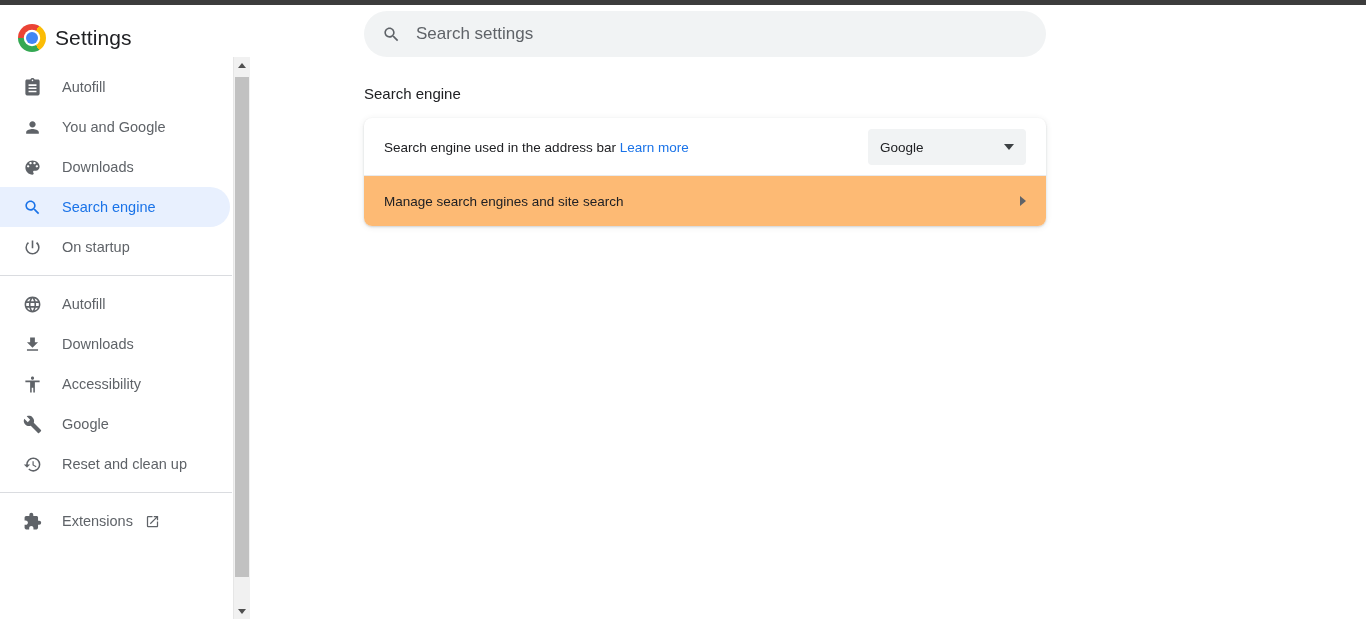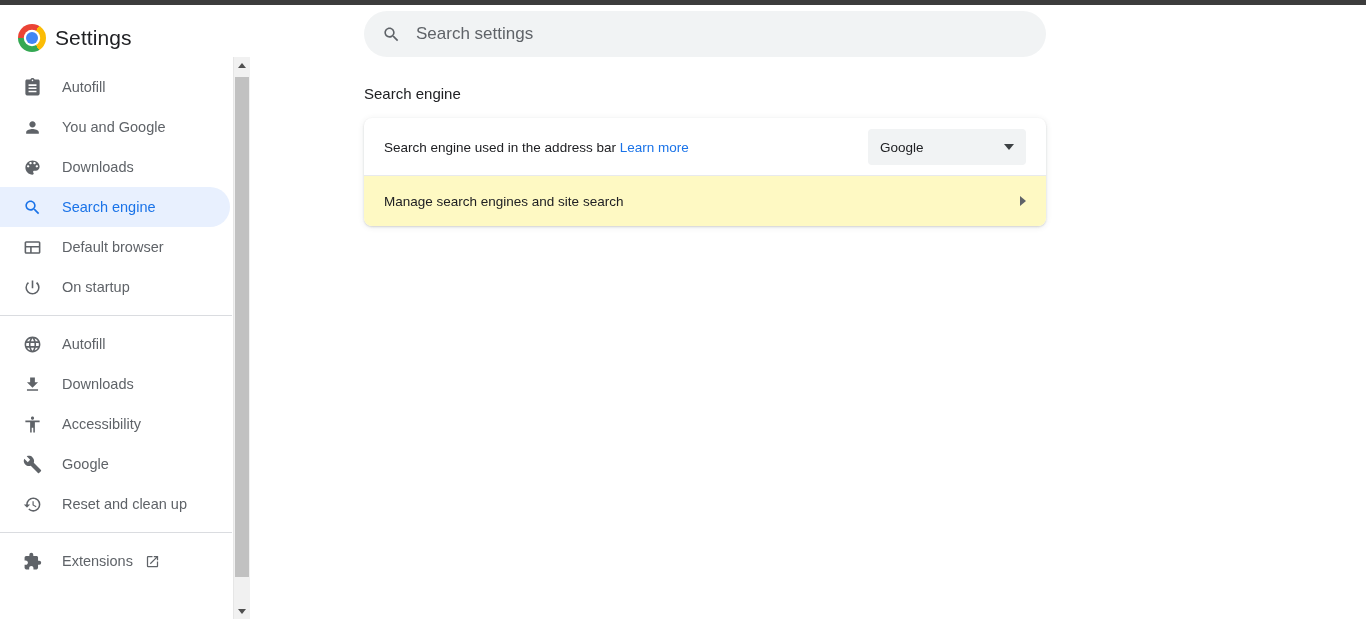--- a/index.html
+++ b/index.html
@@ -137,21 +137,21 @@
     background: #f1f3f4; border-radius: 4px; display: flex; align-items: center;
     padding: 0 12px; cursor: pointer;
   }
   .select-value { font-size: 13.5px; color: #202124; flex: 1; }
   .select-caret {
     width: 0; height: 0; border-left: 5px solid transparent;
     border-right: 5px solid transparent; border-top: 6px solid #3c4043;
   }
 
   .row.manage {
-    background: #fef9c3; min-height: 50px; cursor: pointer; gap: 40px;
+    background: #fdba74; min-height: 50px; cursor: pointer; gap: 40px;
   }
   .chevron-right {
     width: 0; height: 0; border-top: 5px solid transparent;
     border-bottom: 5px solid transparent; border-left: 6px solid #5f6368;
   }
 </style>
 </head>
 <body>
 
 <div id="root">
@@ -199,28 +199,20 @@
 
         <div class="nav-item selected">
           <span class="ico">
             <svg viewBox="0 0 24 24">
                 <path d="M15.5 14h-.79l-.28-.27C15.41 12.59 16 11.11 16 9.5 16 5.91 13.09 3 9.5 3S3 5.91 3 9.5 5.91 16 9.5 16c1.61 0 3.09-.59 4.23-1.57l.27.28v.79l5 4.99L20.49 19l-4.99-5zm-6 0C7.01 14 5 11.99 5 9.5S7.01 5 9.5 5 14 7.01 14 9.5 11.99 14 9.5 14z"></path>
               </svg>
           </span>
           <span class="nav-label">Search engine</span>
         </div>
 
-        <div class="nav-item">
-          <span class="ico">
-            <svg viewBox="0 0 24 24">
-                <path d="M20 4H4c-1.1 0-2 .9-2 2v12c0 1.1.9 2 2 2h16c1.1 0 2-.9 2-2V6c0-1.1-.9-2-2-2zm0 14h-9v-6h9v6zm-11 0H4v-6h5v6zM20 10H4V6h16v4z"></path>
-              </svg>
-          </span>
-          <span class="nav-label">Default browser</span>
-        </div>
 
         <div class="nav-item">
           <span class="ico">
             <svg viewBox="0 0 24 24">
                 <path d="M13 3h-2v10h2V3zm4.83 2.17l-1.42 1.42A6.92 6.92 0 0 1 19 12c0 3.87-3.13 7-7 7A6.995 6.995 0 0 1 7.58 6.58L6.17 5.17A8.932 8.932 0 0 0 3 12a9 9 0 0 0 18 0c0-2.74-1.23-5.18-3.17-6.83z"></path>
               </svg>
           </span>
           <span class="nav-label">On startup</span>
         </div>
       </div>

